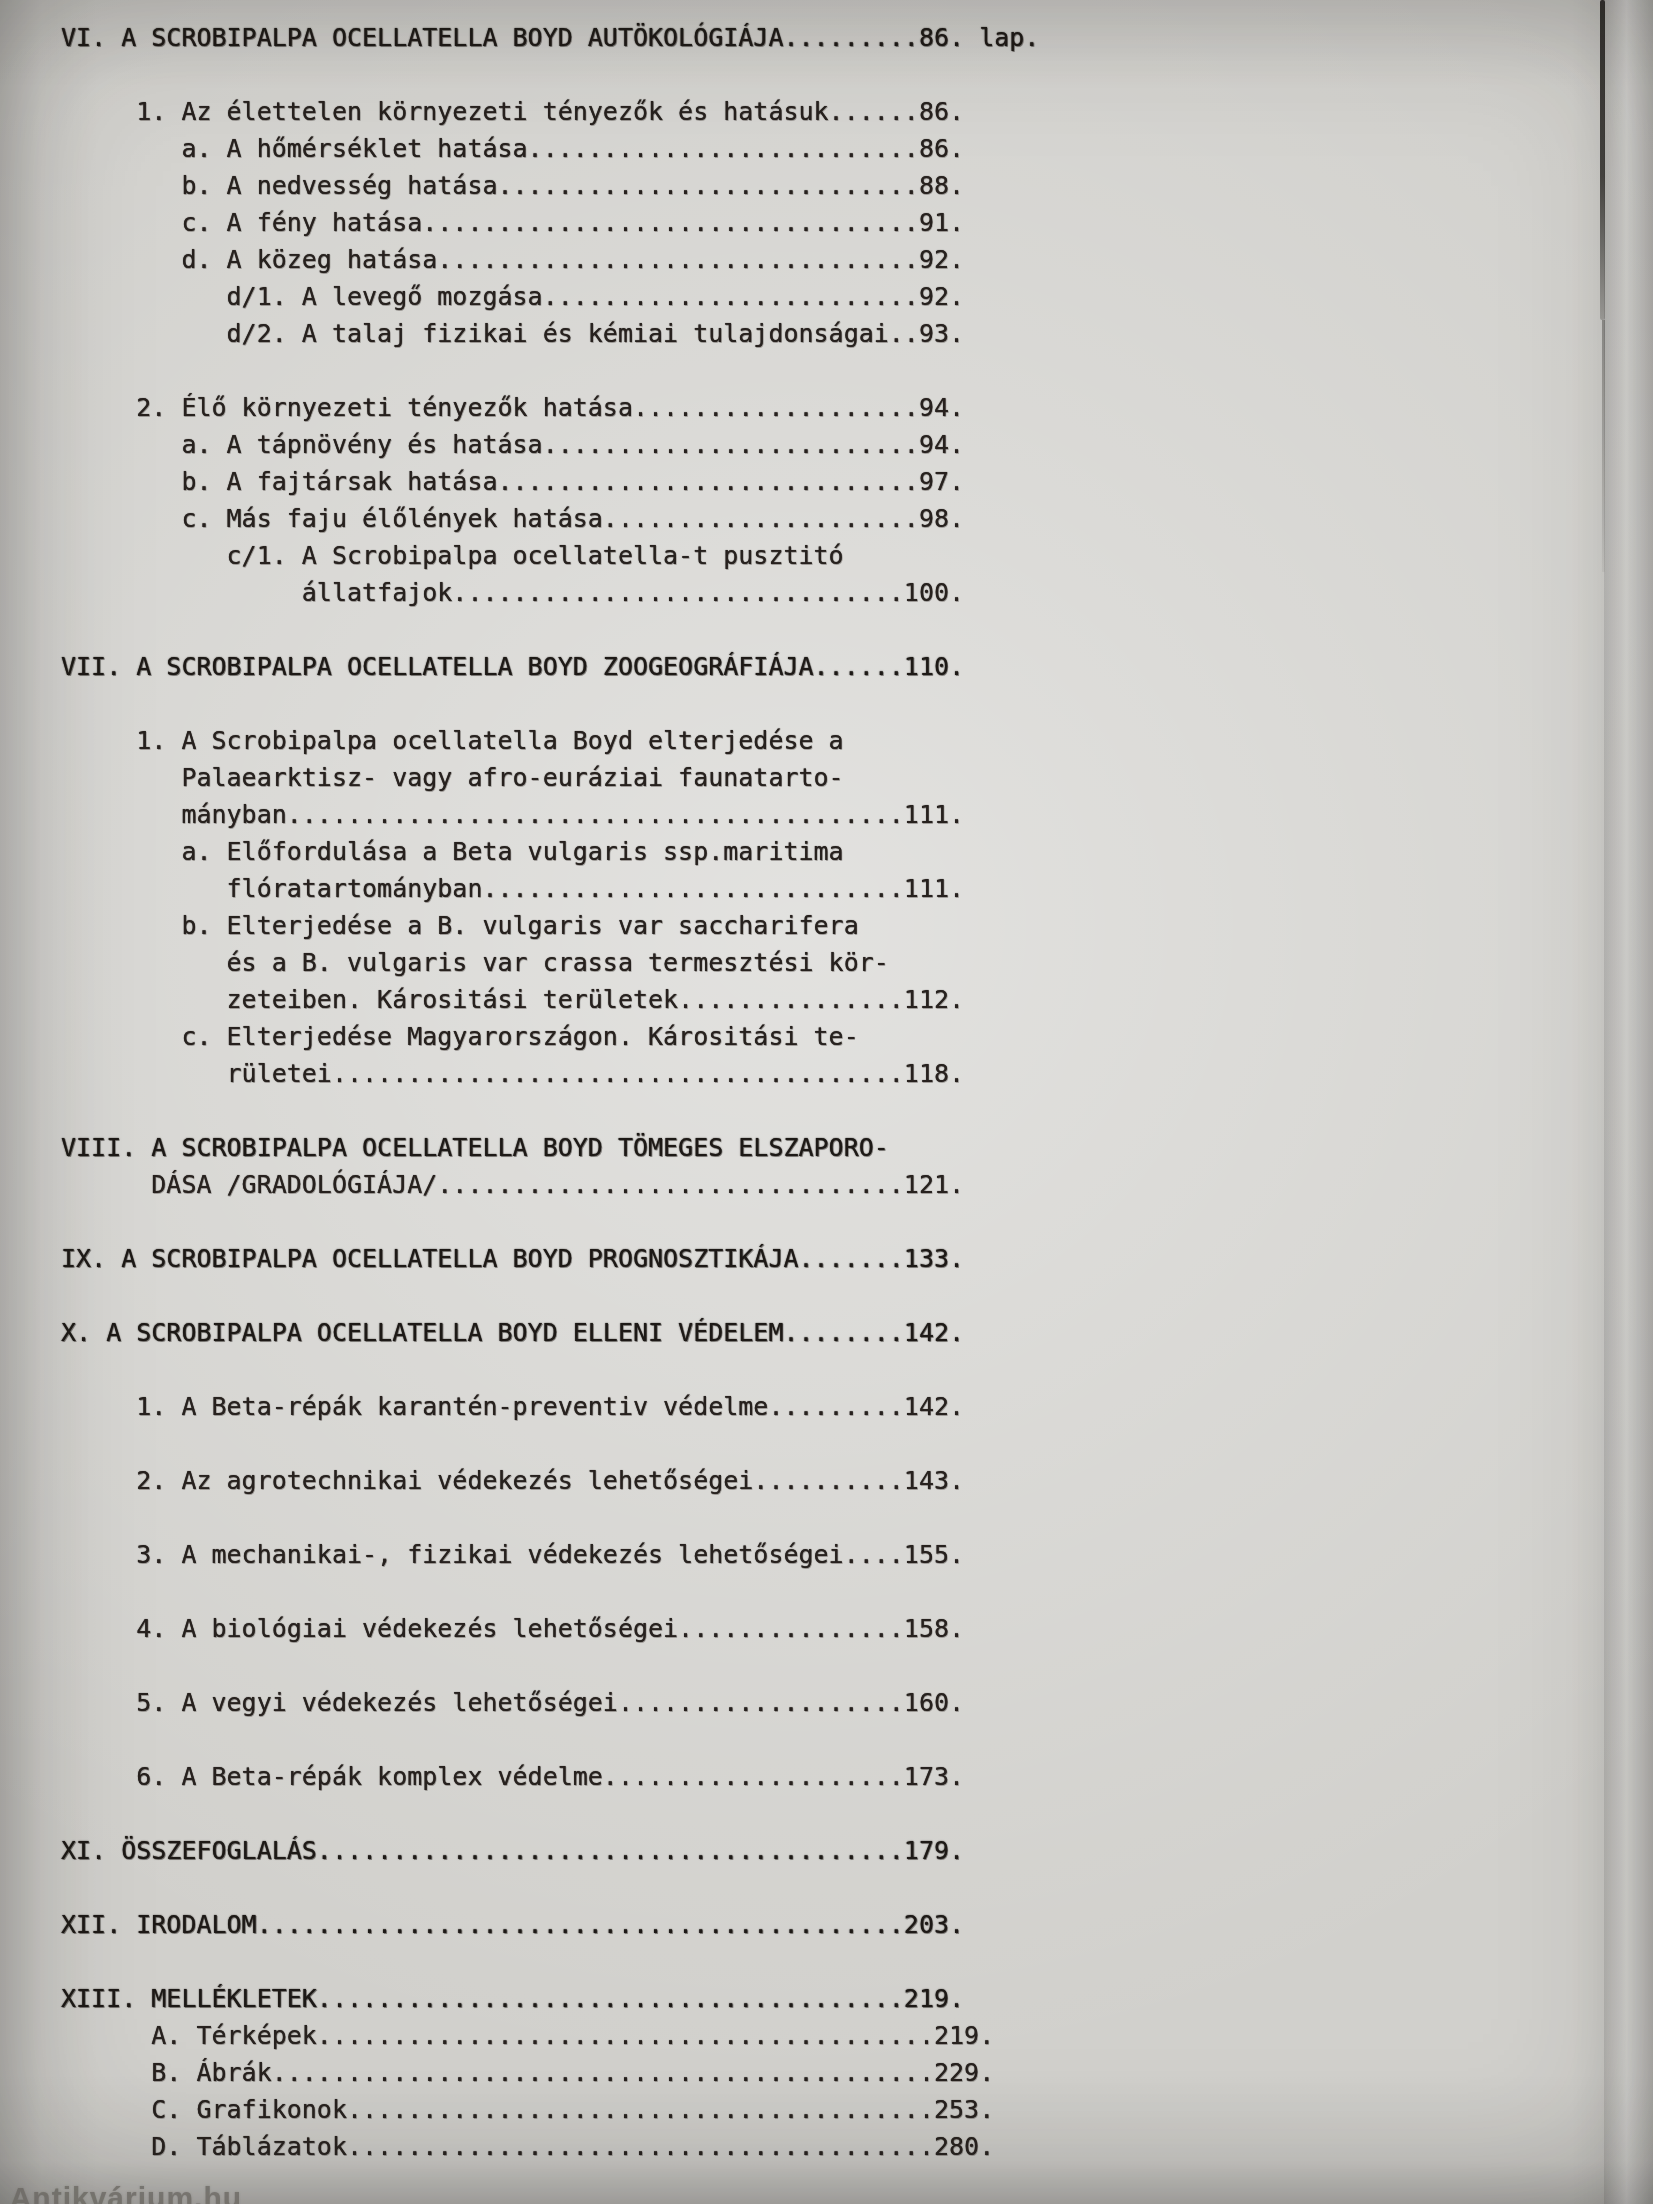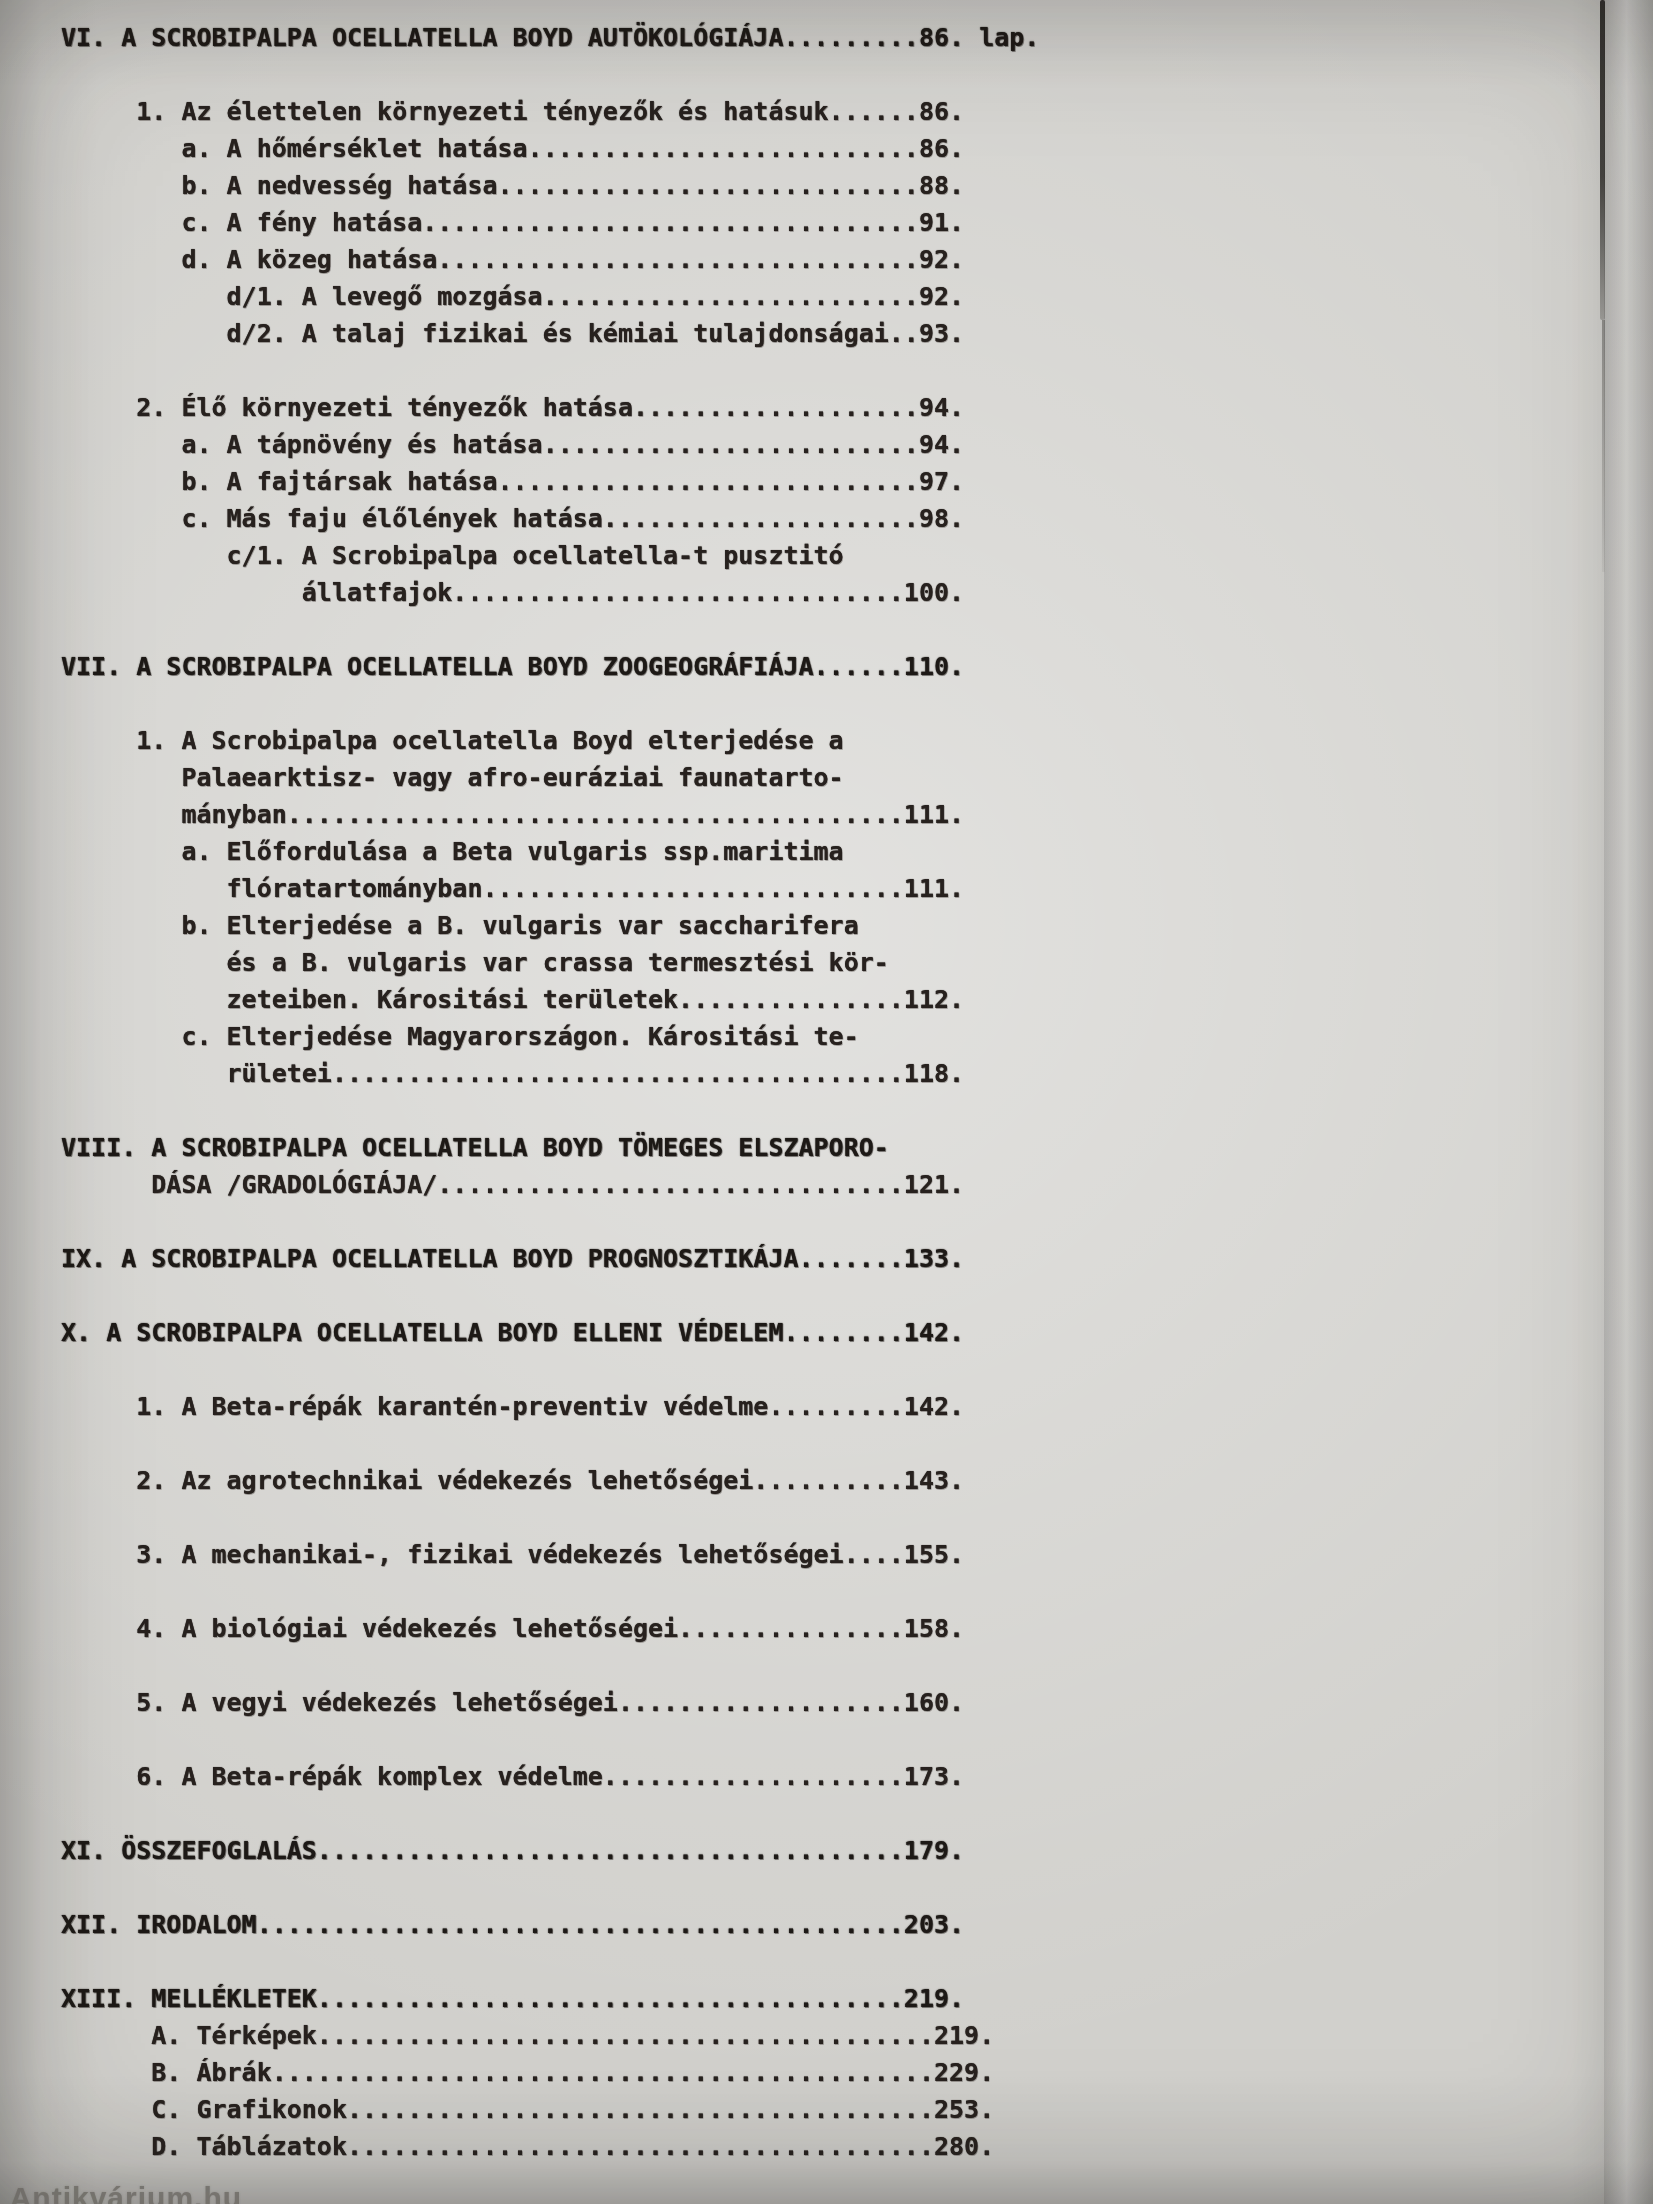--- a/index.html
+++ b/index.html
@@ -40,21 +40,21 @@
     background:linear-gradient(180deg, rgba(25,23,20,0.85) 0%, rgba(25,23,20,0.75) 55%, rgba(25,23,20,0.25) 100%);
     border-radius:1.9px;
   }
   .page-edge-line-faint{
     position:absolute;left:1602px;top:320px;width:2.9px;height:252px;
     background:linear-gradient(180deg, rgba(25,23,20,0.35), rgba(25,23,20,0.05));
   }
   .toc{
     position:absolute;left:61px;top:19.4px;right:39px;
     color:var(--ink);
-    font-size:25px;line-height:37px;font-weight:700;
+    font-size:25px;line-height:37px;font-weight:400;
     white-space:pre;
     letter-spacing:0px;
     text-shadow:0 0 1px rgba(38,32,28,0.85), 0.7px 0.7px 0 rgba(38,32,28,0.28);
     filter:blur(0.3px) contrast(1.04);
   }
   .toc-line{height:37px;}
   .toc-heading{
     color:#211d1a;
     text-shadow:0 0 1.4px rgba(30,26,22,0.95), 0.9px 0.6px 0 rgba(30,26,22,0.4);
   }

